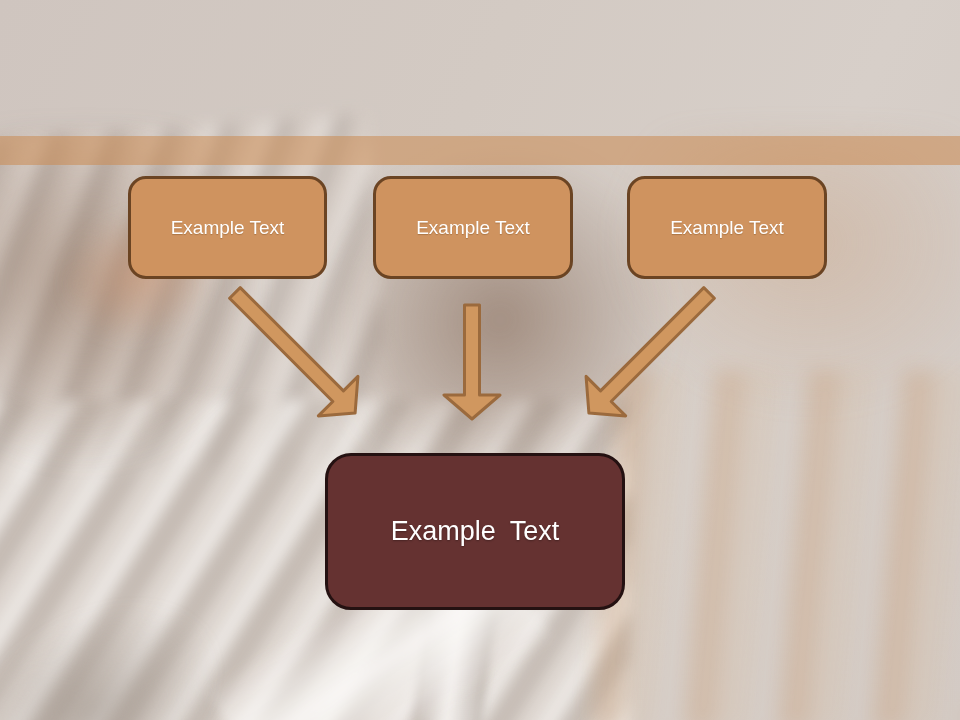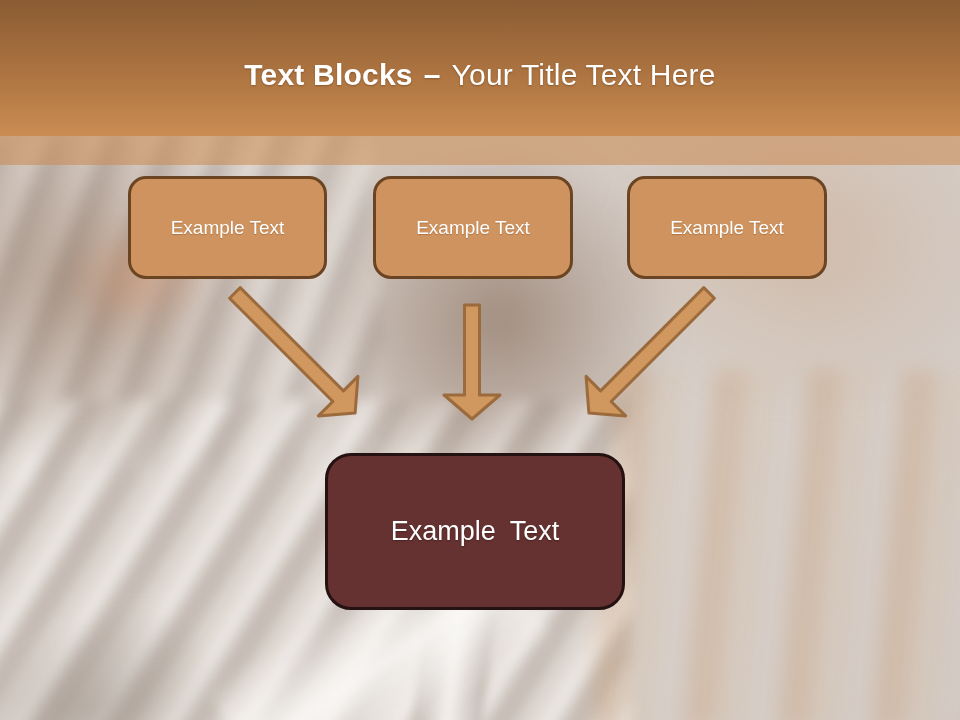--- a/index.html
+++ b/index.html
@@ -75,25 +75,20 @@
     <div class="bg-hand-2"></div>
     <div class="bg-hand-1"></div>
     <div class="bg-finger"></div>
     <div class="bg-warm-rt"></div>
     <div class="bg-pipes-r"></div>
     <div class="bg-stem"></div>
     <div class="bg-tube-br"></div>
     <div class="bg-dark-bl"></div>
   </div>
 
-  <div class="header">
-    <div class="title">
-      <span class="b">Text Blocks</span><span class="sep">–</span><span>Your Title Text Here</span>
-    </div>
-  </div>
   <div class="header-strip"></div>
 
   <div class="tbox tbox1">
     <span>Example Text</span>
   </div>
   <div class="tbox tbox2">
     <span>Example Text</span>
   </div>
   <div class="tbox tbox3">
     <span>Example Text</span>

